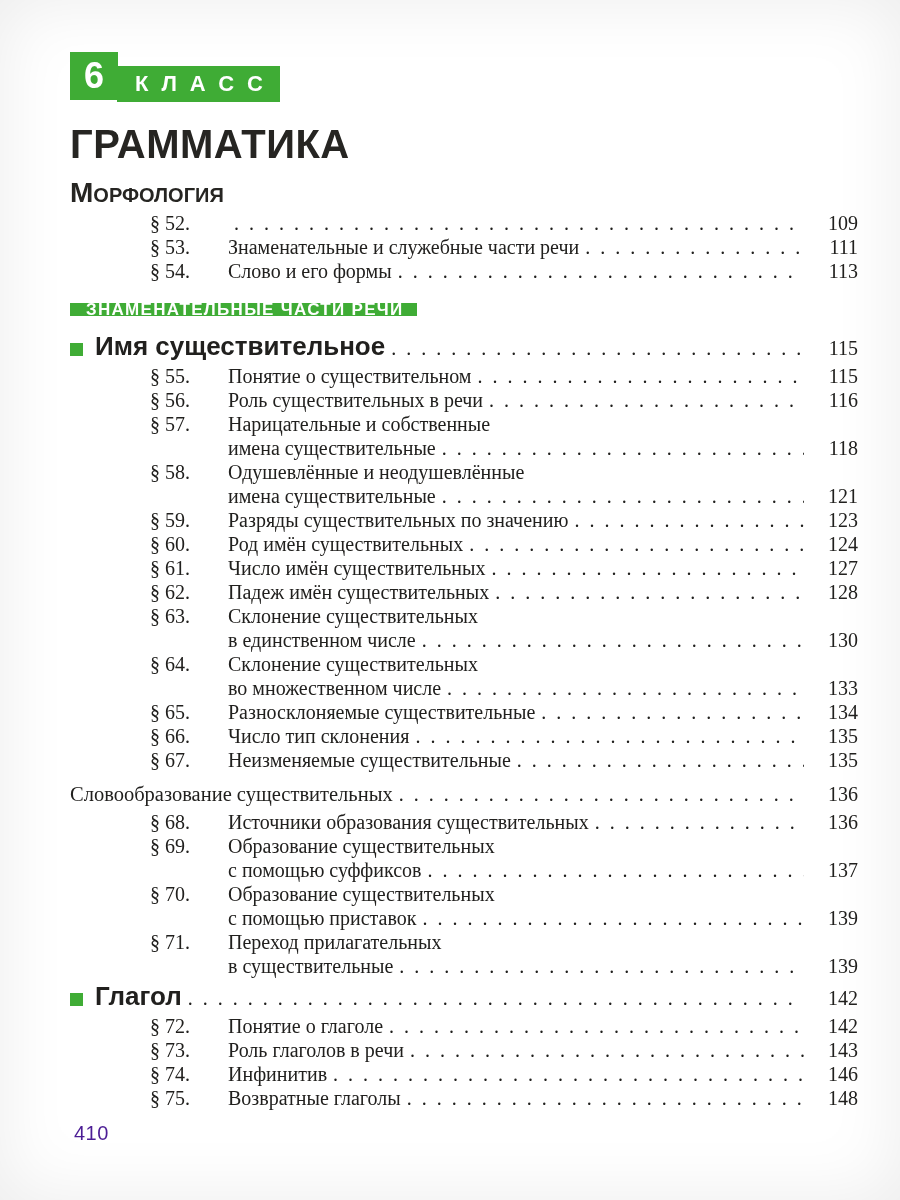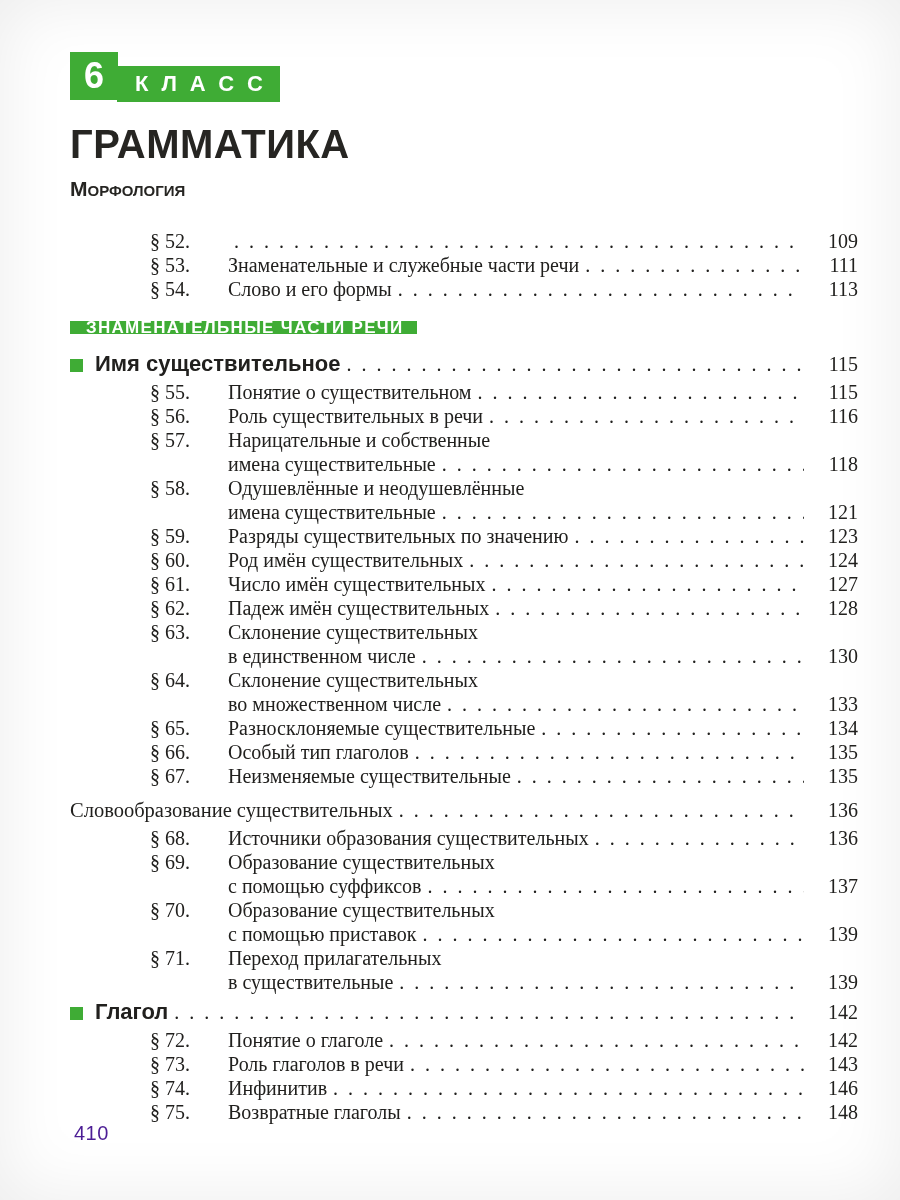--- a/index.html
+++ b/index.html
@@ -35,22 +35,22 @@
     white-space: nowrap;
   }
   .page-title {
     font-family: "Liberation Sans", sans-serif; font-weight: bold;
     font-size: 40px; letter-spacing: 0.5px; color: #262522;
     margin: 0 0 10px 0;
   }
   .page-subtitle {
     font-family: "Liberation Sans", sans-serif; font-weight: bold;
     font-variant-caps: small-caps;
-    font-size: 21px; color: #262522;
-    margin: 0 0 28px 0;
+    font-size: 28px; color: #262522;
+    margin: 0 0 2px 0;
   }
 
   
   .toc { font-size: 20px; line-height: 24px; }
   .toc-group { padding-left: 80px; margin-bottom: 4px; }
   .toc-entry { }
   .entry-line { display: flex; align-items: baseline; }
   .entry-line.cont { padding-left: 78px; }
   .num { width: 78px; flex-shrink: 0; white-space: nowrap; }
   .etitle { white-space: nowrap; }
@@ -74,21 +74,21 @@
   .banner-wrap { line-height: 0; }
 
   
   .toc-heading { display: flex; align-items: baseline; margin: 6px 0 4px 0; }
   .toc-heading .bullet {
     width: 13px; height: 13px; background: var(--green);
     flex-shrink: 0; margin-right: 12px; position: relative; top: 1px;
   }
   .toc-heading.bold-heading .h-label {
     font-family: "Liberation Sans", sans-serif; font-weight: bold;
-    font-size: 22px; white-space: nowrap;
+    font-size: 26px; white-space: nowrap;
   }
   .toc-heading.serif-heading { margin-top: 10px; }
   .toc-heading.serif-heading .h-label {
     font-family: "Liberation Serif", serif; font-size: 20.5px; white-space: nowrap;
   }
 
   
   .footer-pagenum {
     position: absolute; left: 74px; top: 1122px;
     font-family: Liberation Sans, sans-serif;
@@ -238,21 +238,21 @@
           <div class="entry-line">
             <span class="num">§ 65.</span>
             <span class="etitle">Разносклоняемые существительные</span>
             <span class="leader"></span>
             <span class="pagenum">134</span>
           </div>
         </div>
         <div class="toc-entry">
           <div class="entry-line">
             <span class="num">§ 66.</span>
-            <span class="etitle">Особый тип глаголов</span>
+            <span class="etitle">Число тип склонения</span>
             <span class="leader"></span>
             <span class="pagenum">135</span>
           </div>
         </div>
         <div class="toc-entry">
           <div class="entry-line">
             <span class="num">§ 67.</span>
             <span class="etitle">Неизменяемые существительные</span>
             <span class="leader"></span>
             <span class="pagenum">135</span>

